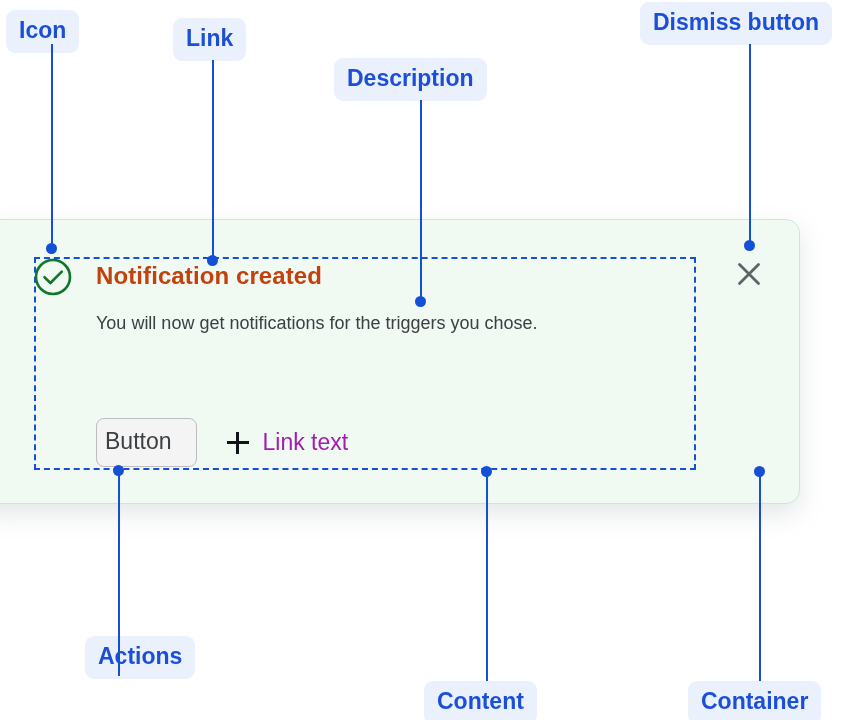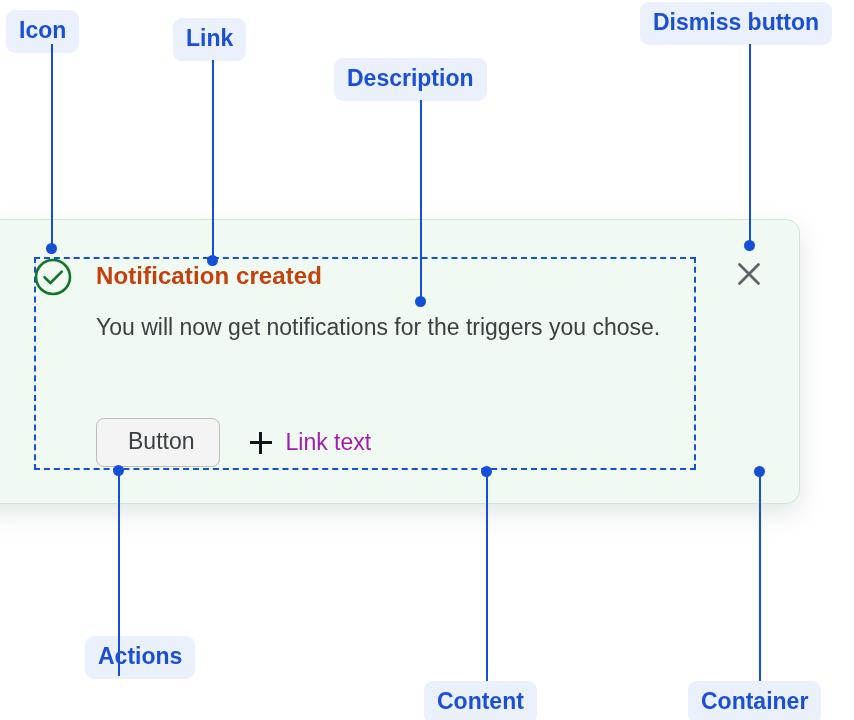--- a/index.html
+++ b/index.html
@@ -85,21 +85,21 @@
     letter-spacing: 0.1px;
     line-height: 1.25;
   }
 
   
   #notification-description {
     position: absolute;
     left: 96px;
     top: 308px;
     width: 600px;
-    font-size: 23px;
+    font-size: 18px;
     font-weight: 400;
     color: #3c4043;
     line-height: 1.72;
   }
 
   
   #actions-row {
     position: absolute;
     left: 96px;
     top: 418px;
@@ -107,21 +107,21 @@
     align-items: center;
     gap: 30px;
   }
   #action-button {
     background: #f4f4f4;
     border: 1px solid #bcbcbc;
     border-radius: 8px;
     font-size: 23px;
     color: #3c4043;
     font-family: "Liberation Sans", sans-serif;
-    padding: 10px 24px 12px 31px;
+    padding: 10px 24px 12px 8px;
     line-height: 1.1;
     cursor: pointer;
   }
   #action-link {
     display: flex;
     align-items: center;
     gap: 14px;
     font-size: 23px;
     color: #a21caf;
     cursor: pointer;

